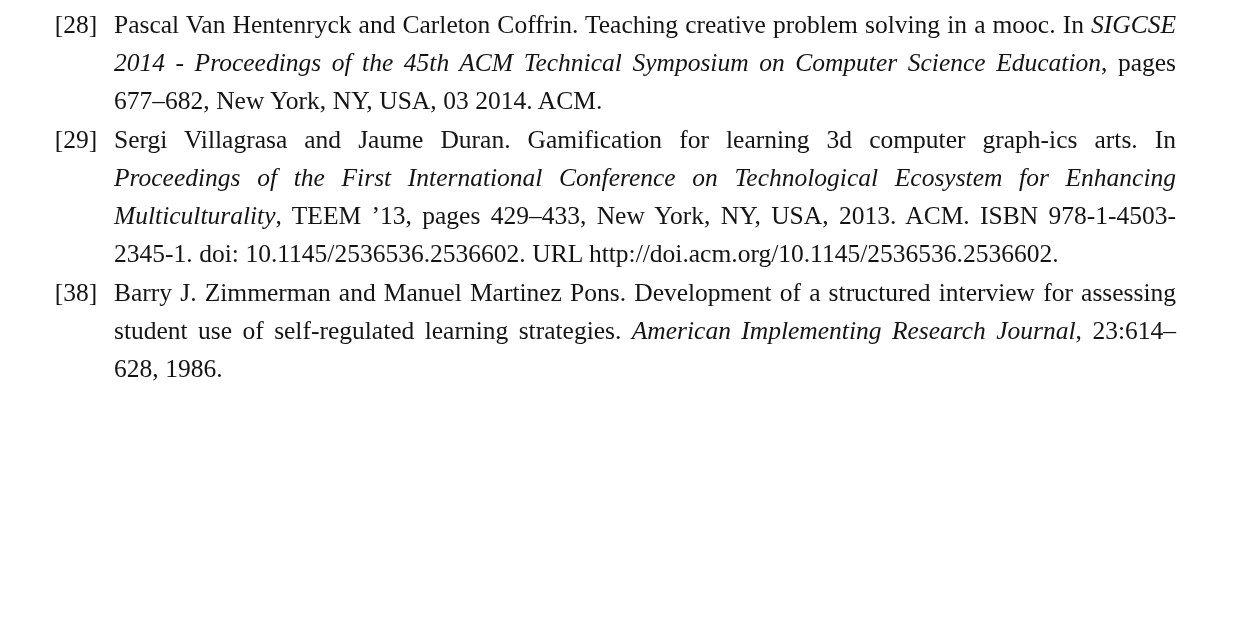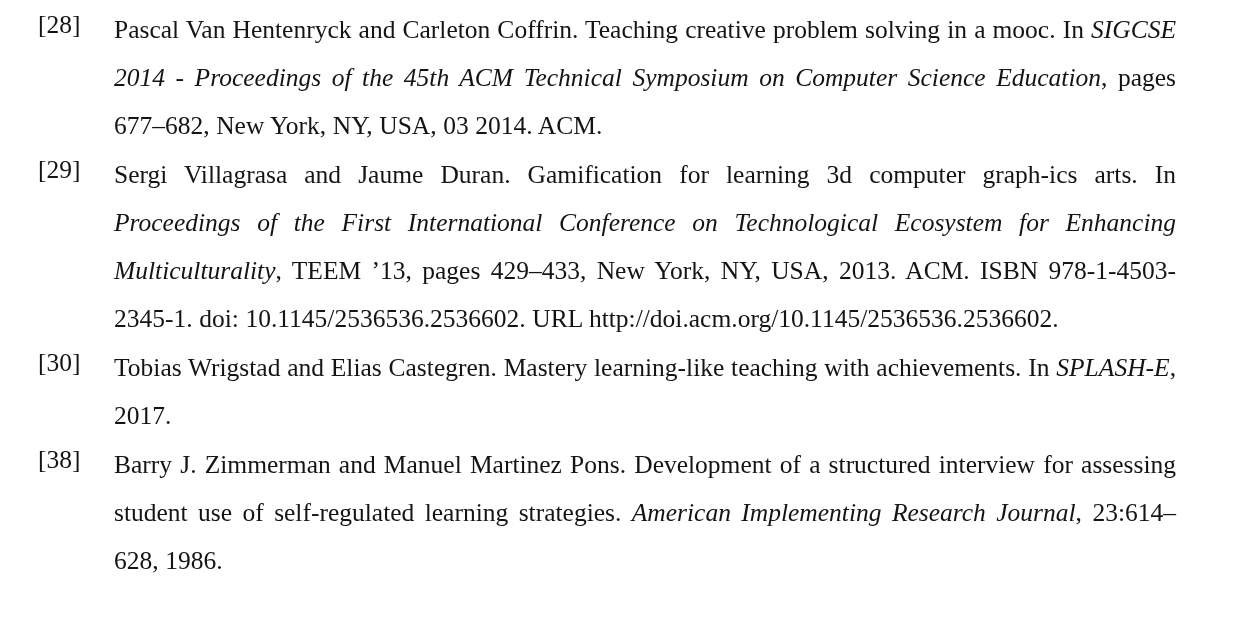--- a/index.html
+++ b/index.html
@@ -27,27 +27,27 @@
   .ref {
     display: flex;
     align-items: flex-start;
     margin-bottom: 1px;
   }
   .ref-label {
     flex: 0 0 76px;
     width: 76px;
     font-size: 25.5px;
     line-height: 37.8px;
-    text-align: left;
+    text-align: center;
     white-space: nowrap;
   }
   .ref-body {
     flex: 1 1 auto;
     font-size: 25.5px;
-    line-height: 48px;
+    line-height: 38px;
     text-align: justify;
     text-justify: inter-word;
     hyphens: manual;
   }
   .ref-body i {
     font-style: italic;
   }
   
   .ref-body {
     word-spacing: 0.2px;
@@ -60,21 +60,17 @@
   <div class="reflist">
       <div class="ref">
         <div class="ref-label">[28]</div>
         <div class="ref-body"><span>Pascal Van Hentenryck and Carleton Coffrin. Teaching creative problem solving in a mooc. In </span><i>SIGCSE 2014 - Proceedings of the 45th ACM Technical Symposium on Computer Science Education</i><span>, pages 677–682, New York, NY, USA, 03 2014. ACM.</span></div>
       </div>
       <div class="ref">
         <div class="ref-label">[29]</div>
         <div class="ref-body"><span>Sergi Villagrasa and Jaume Duran. Gamification for learning 3d computer graph-ics arts. In </span><i>Proceedings of the First International Conference on Technological Ecosystem for Enhancing Multiculturality</i><span>, TEEM ’13, pages 429–433, New York, NY, USA, 2013. ACM. ISBN 978-1-4503-2345-1. doi: 10.1145/2536536.2536602. URL http://doi.acm.org/10.1145/2536536.2536602.</span></div>
       </div>
       <div class="ref">
-        <div class="ref-label">[30]</div>
-        <div class="ref-body"><span>Tobias Wrigstad and Elias Castegren. Mastery learning-like teaching with achievements. In </span><i>SPLASH-E</i><span>, 2017.</span></div>
-      </div>
-      <div class="ref">
         <div class="ref-label">[38]</div>
         <div class="ref-body"><span>Barry J. Zimmerman and Manuel Martinez Pons. Development of a structured interview for assessing student use of self-regulated learning strategies. </span><i>American Implementing Research Journal</i><span>, 23:614–628, 1986.</span></div>
       </div>
     </div>
 </div>
 
 </body></html>

